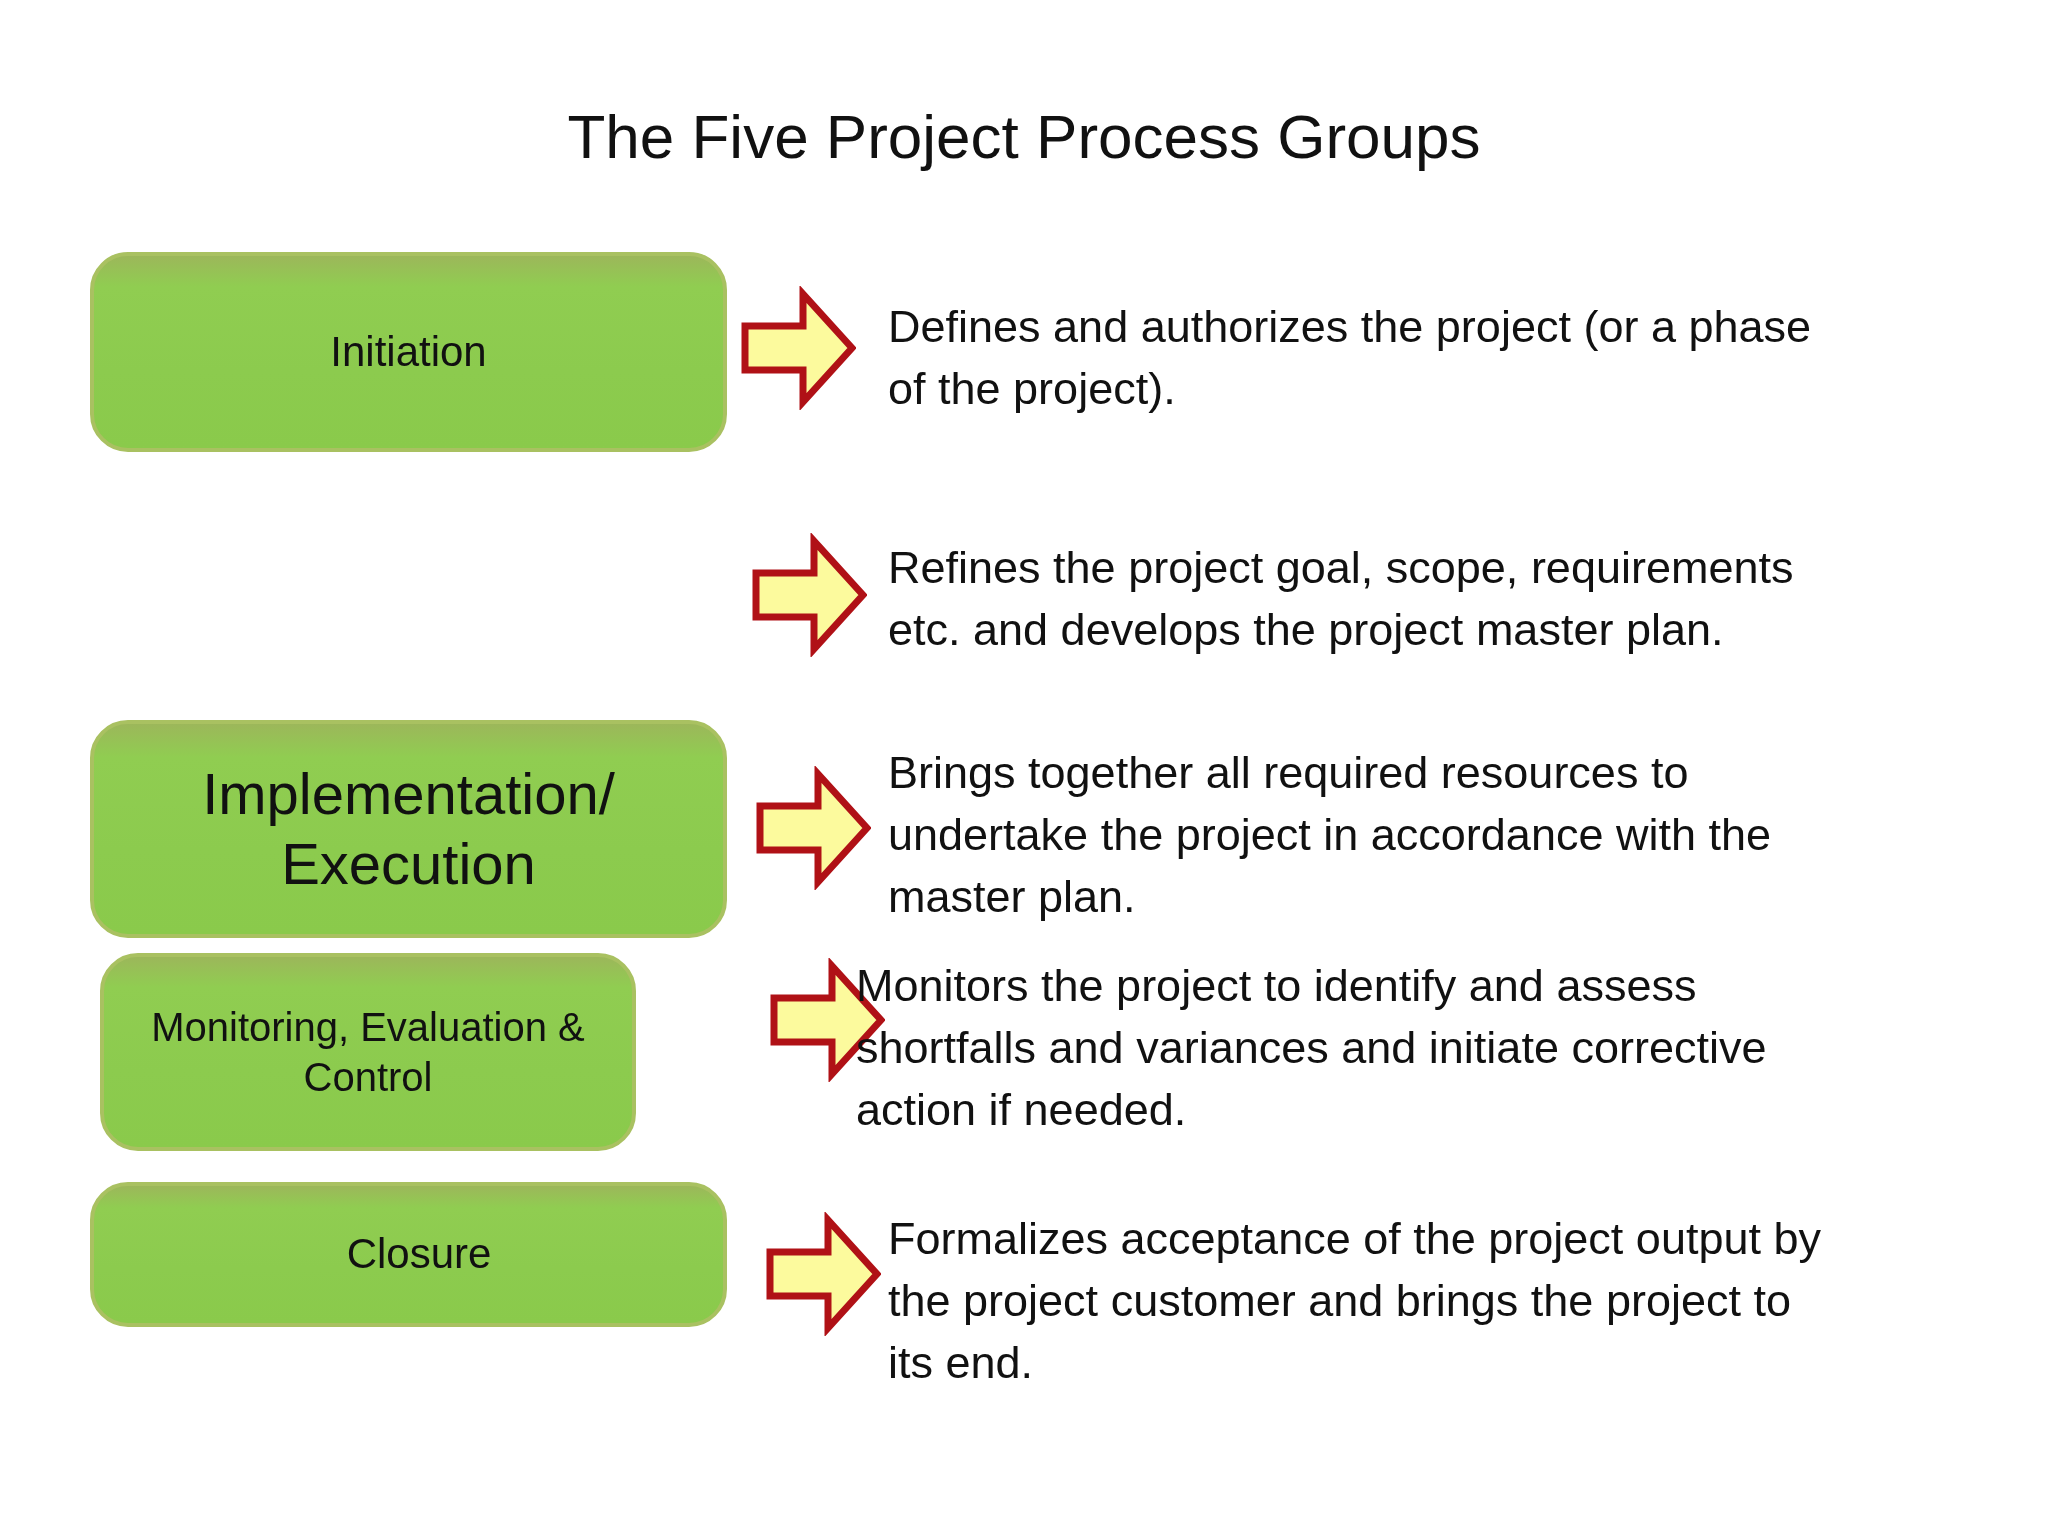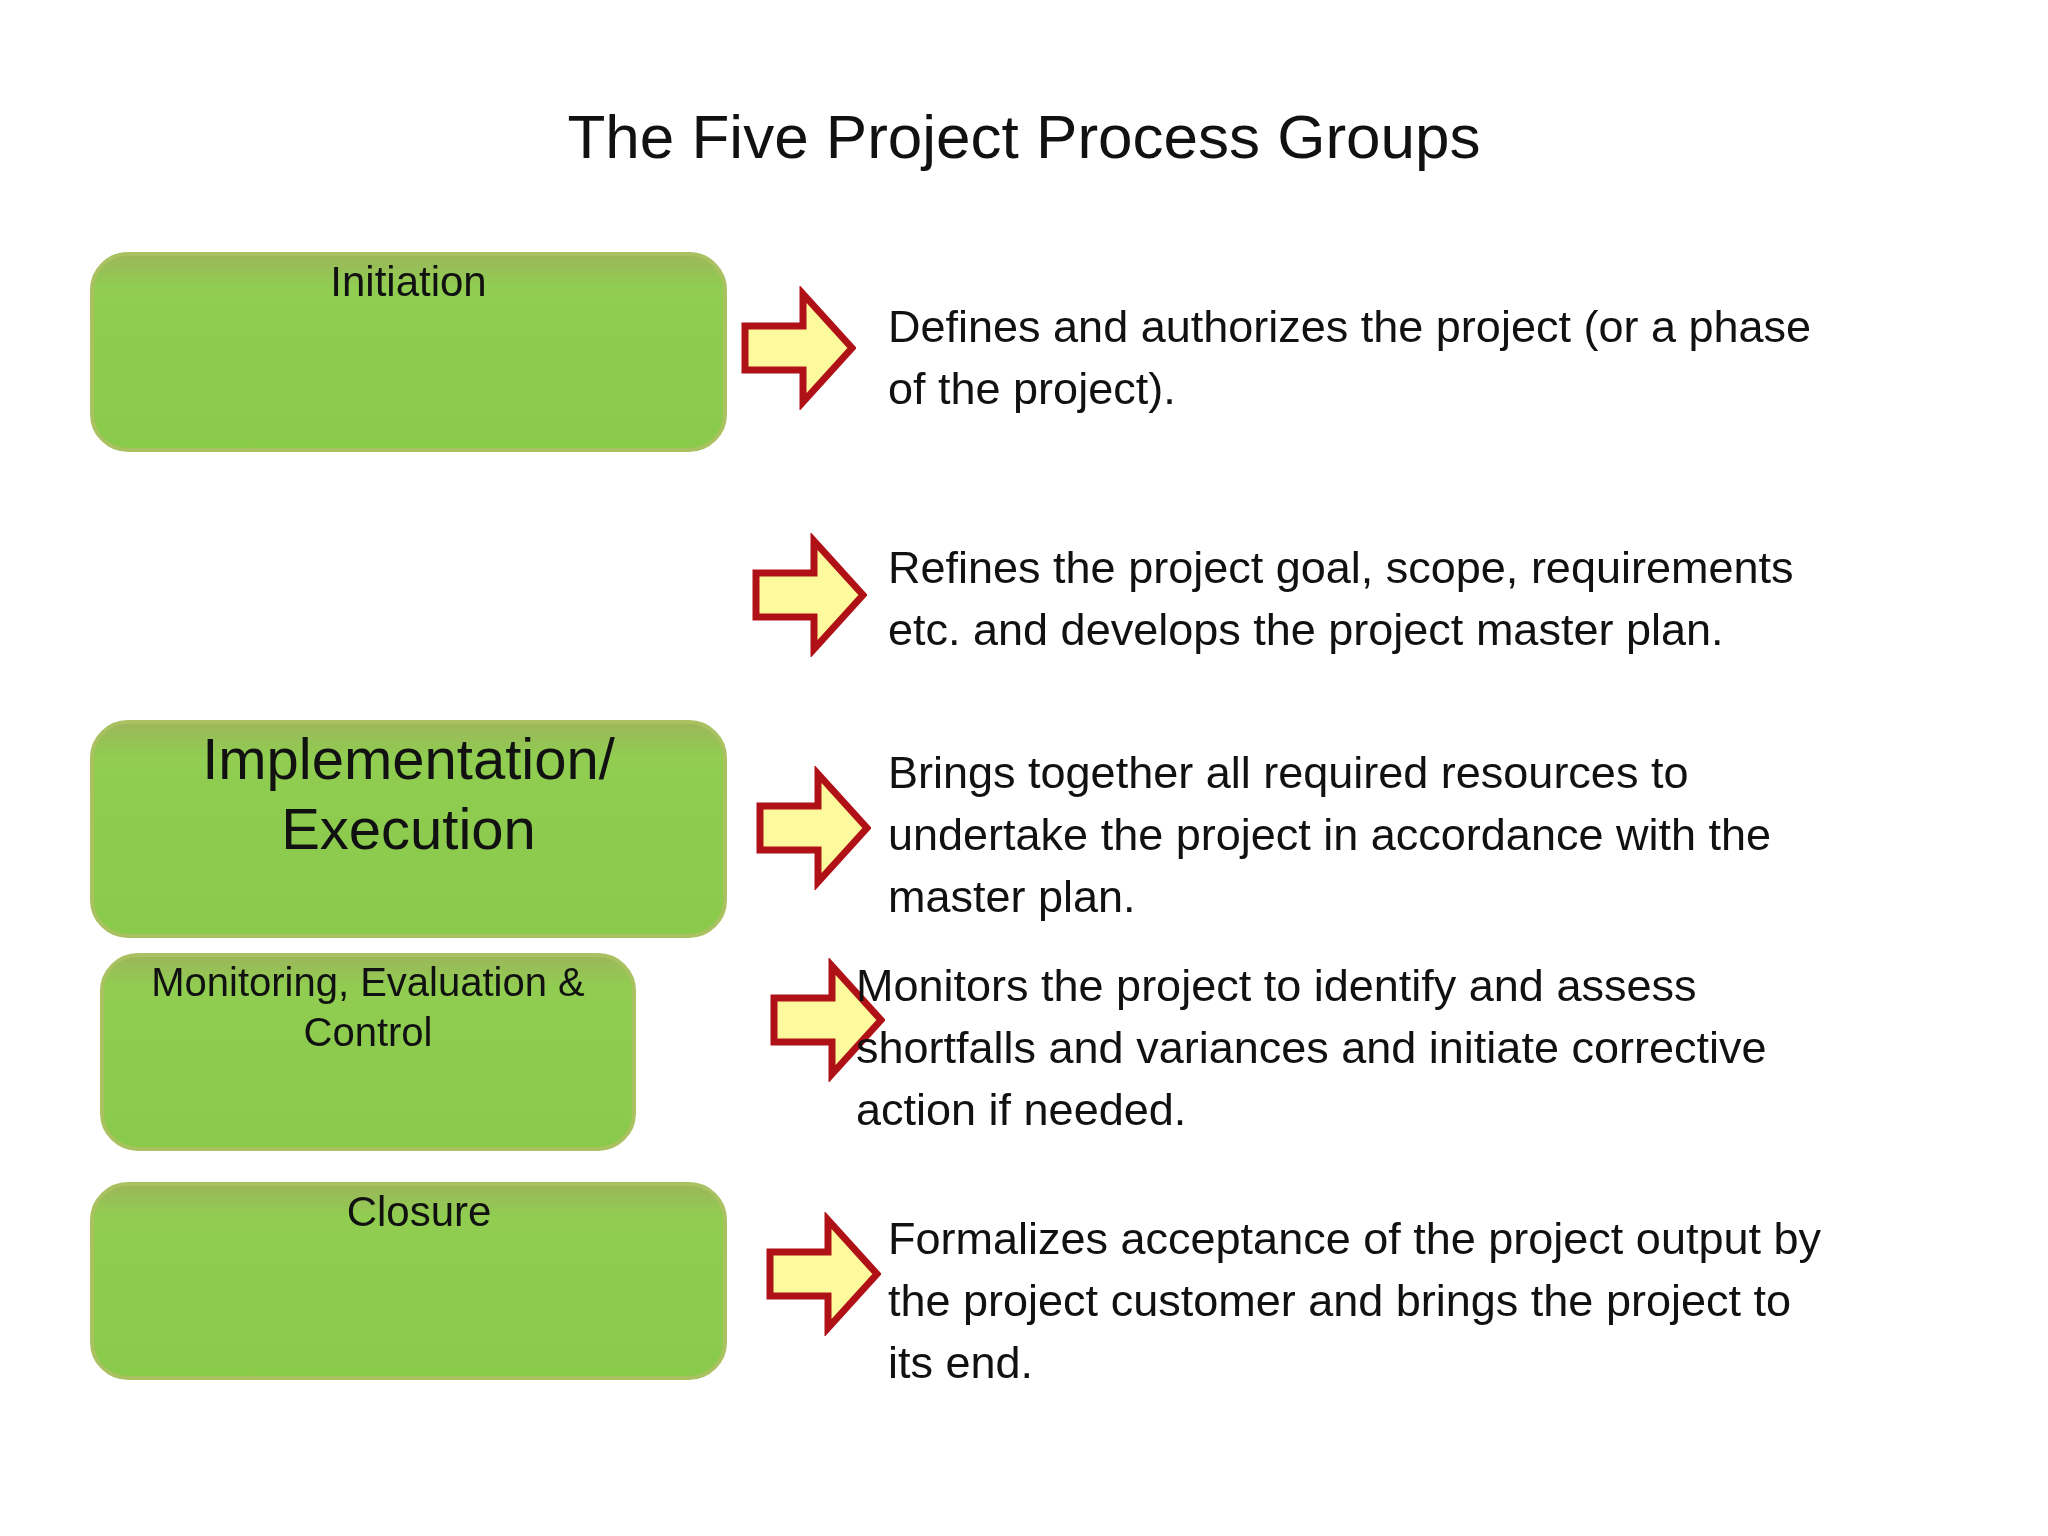--- a/index.html
+++ b/index.html
@@ -35,21 +35,21 @@
   }
   .box {
     position: absolute;
     left: 90px;
     width: 637px;
     height: 200px;
     background: linear-gradient(180deg, var(--box-fill-top) 0%, #90cd51 16%, var(--box-fill) 60%, #8aca4b 100%);
     border: 4px solid var(--box-border);
     border-radius: 38px;
     display: flex;
-    align-items: flex-start;
+    align-items: center;
     justify-content: center;
     text-align: center;
     font-size: 42px;
     line-height: 1.25;
     white-space: pre-line;
     color: var(--text);
   }
   .arrow {
     position: absolute;
     width: 115px;
@@ -80,21 +80,21 @@
   #desc-2  { top: 537px; }
   
   #box-3   { top: 720px; height: 218px; font-size: 58px; line-height: 1.2; }
   #arrow-3 { left: 756px; top: 766px; }
   #desc-3  { top: 742px; }
   
   #box-4   { top: 953px; left: 100px; width: 536px; height: 198px; font-size: 40px; }
   #arrow-4 { left: 770px; top: 958px; }
   #desc-4  { top: 955px; left: 856px; }
   
-  #box-5   { top: 1182px; height: 198px; padding-left: 21px; }
+  #box-5   { top: 1182px; height: 145px; padding-left: 21px; }
   #arrow-5 { left: 766px; top: 1212px; }
   #desc-5  { top: 1208px; }
 </style>
 </head>
 <body>
 
 <div class="canvas">
 
   <div class="title">The Five Project Process Groups</div>
 

